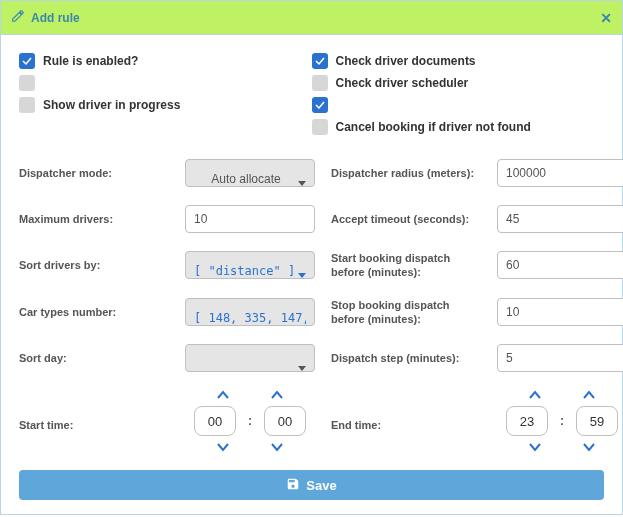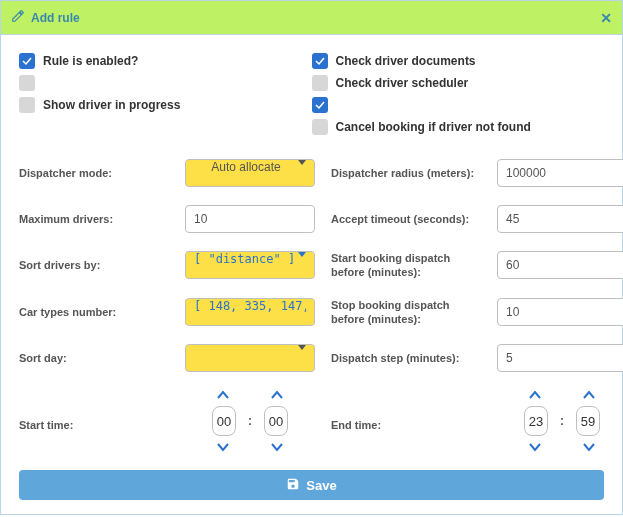--- a/index.html
+++ b/index.html
@@ -77,23 +77,23 @@
     height: 28px;
     border: 1px solid #bfbfbf;
     border-radius: 4px;
     padding: 0 8px;
     font-size: 12px;
     font-family: inherit;
     color: #555;
   }
   .select, .combo, .filter {
     display: flex;
-    align-items: flex-start;
+    align-items: flex-end;
     justify-content: space-between;
-    background: #fde047;
+    background: #e5e5e5;
   }
   .select .sel-text { flex: 1; text-align: center; color: #555; }
   .combo .sel-text, .filter .fil-text {
     color: #2b72d0;
     font-family: monospace;
     font-size: 12px;
     white-space: nowrap;
     overflow: hidden;
   }
   .caret-dn {
@@ -104,21 +104,21 @@
   }
   .caret-dn.blue { border-top-color: #2b72d0; }
   .spinner {
     display: flex;
     flex-direction: column;
     align-items: center;
     gap: 6px;
   }
   .spin-row { display: flex; align-items: center; gap: 12px; }
   .spin-box {
-    width: 24px; height: 30px;
+    width: 42px; height: 30px;
     border: 1px solid #bfbfbf;
     border-radius: 8px;
     display: flex; align-items: center; justify-content: center;
     font-size: 13px; color: #333;
   }
   .colon { font-weight: bold; color: #555; }
   .chev { cursor: pointer; }
   .chev svg { width: 14px; height: 10px; display: block; }
   .chev-row { display: flex; gap: 40px; }
   .footer {

